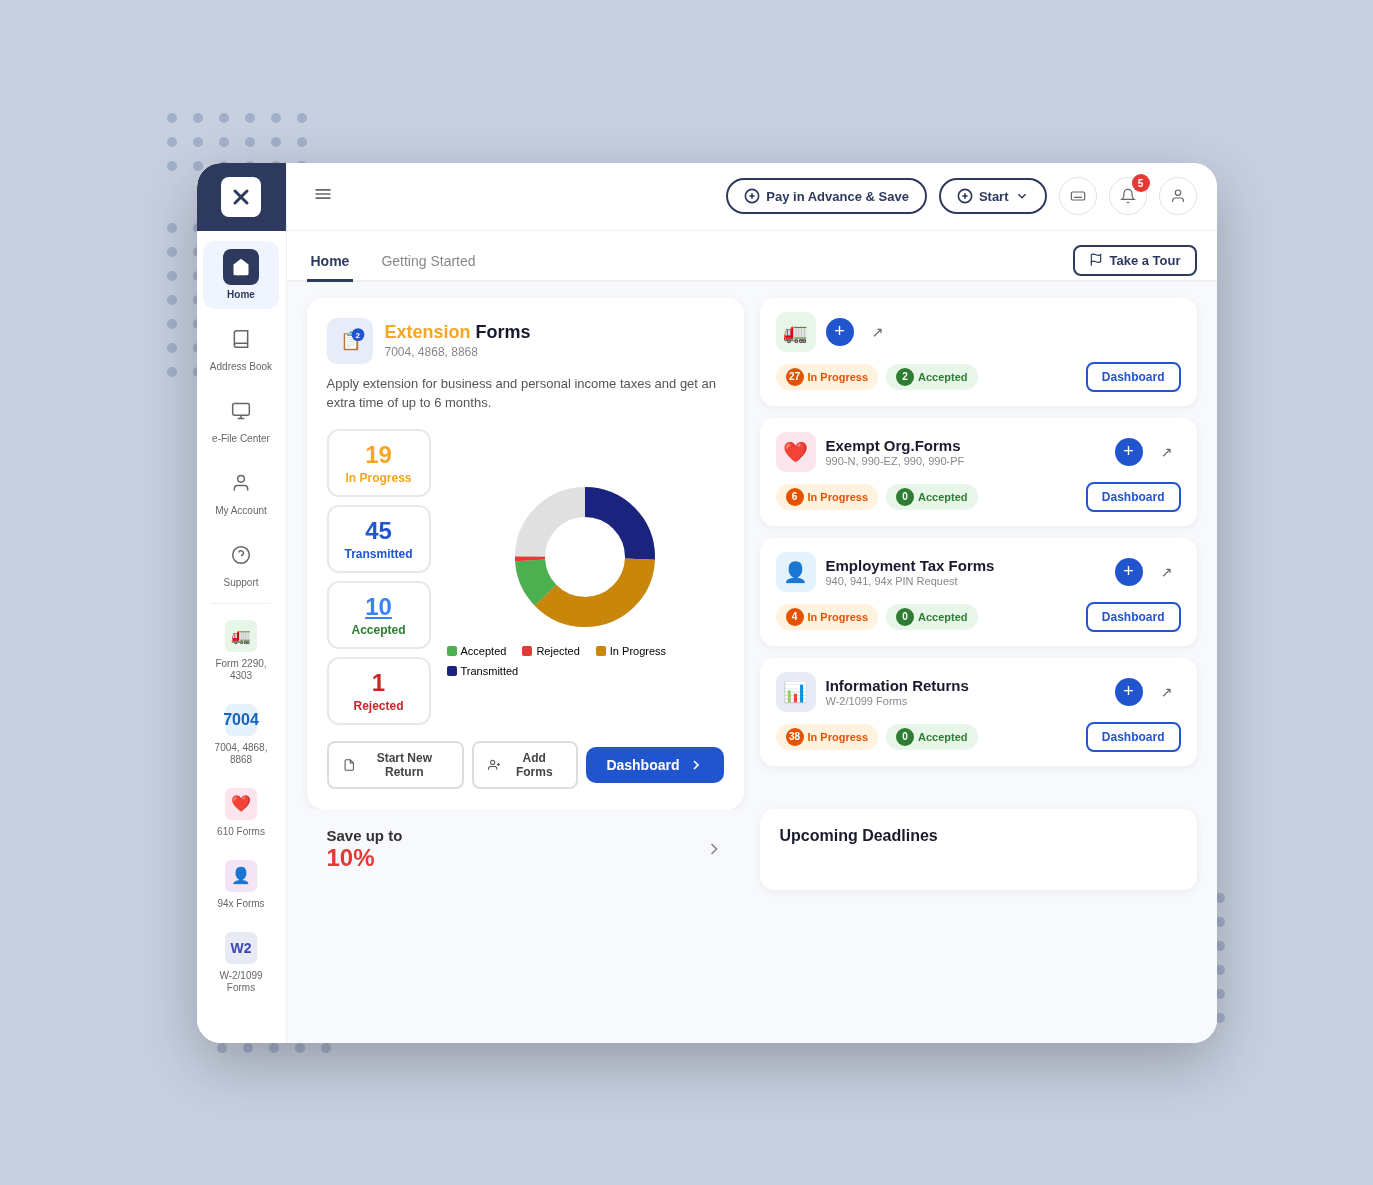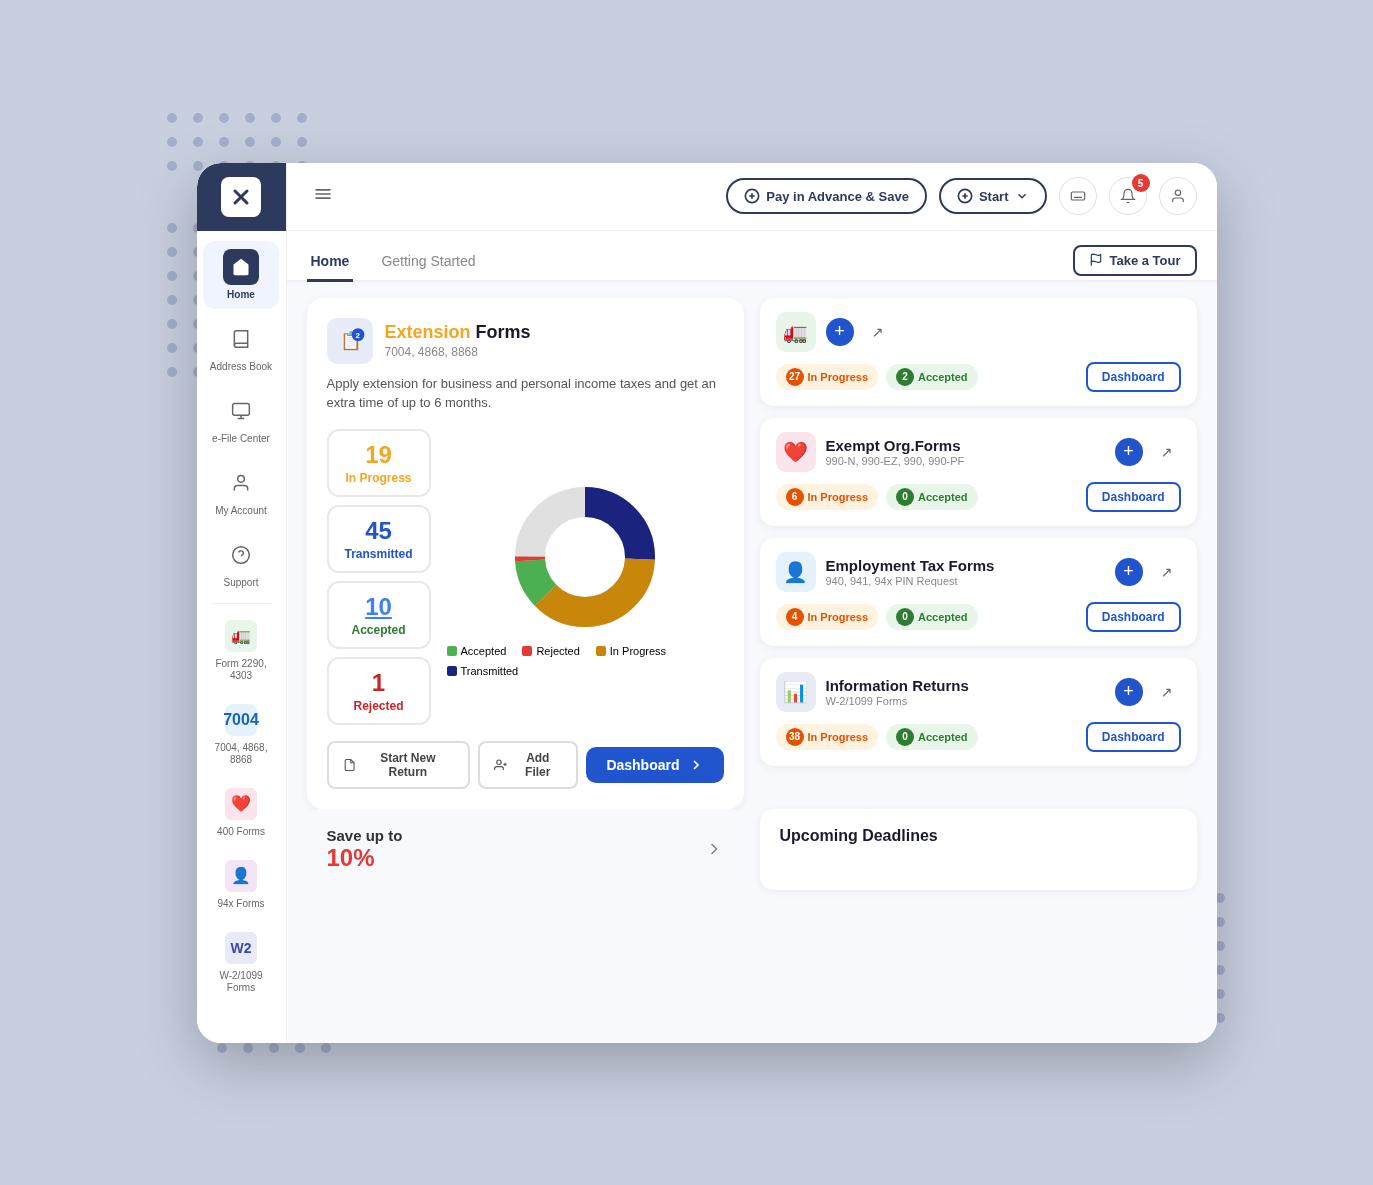--- a/index.html
+++ b/index.html
@@ -783,21 +783,21 @@
           <div class="icon-box">
             <div style="width:32px;height:32px;background:#e3f2fd;border-radius:8px;display:flex;align-items:center;justify-content:center;font-size:16px;font-weight:700;color:#1565c0;">7004</div>
           </div>
           <span class="item-label">7004, 4868, 8868</span>
         </div>
 
         <div class="sidebar-item">
           <div class="icon-box">
             <div style="width:32px;height:32px;background:#fce4ec;border-radius:6px;display:flex;align-items:center;justify-content:center;font-size:16px;">❤️</div>
           </div>
-          <span class="item-label">400 Forms</span>
+          <span class="item-label">610 Forms</span>
         </div>
 
         <div class="sidebar-item">
           <div class="icon-box">
             <div style="width:32px;height:32px;background:#f3e5f5;border-radius:6px;display:flex;align-items:center;justify-content:center;font-size:16px;">👤</div>
           </div>
           <span class="item-label">94x Forms</span>
         </div>
 
         <div class="sidebar-item">
@@ -968,21 +968,21 @@
                 </svg>
                 <span>Start New Return</span>
               </button>
               <button class="action-btn">
                 <svg width="14" height="14" viewBox="0 0 24 24" fill="none" stroke="#555" stroke-width="2">
                   <path d="M17 21v-2a4 4 0 00-4-4H5a4 4 0 00-4 4v2"></path>
                     <circle cx="9" cy="7" r="4"></circle>
                     <line x1="23" y1="11" x2="17" y2="11"></line>
                     <line x1="20" y1="8" x2="20" y2="14"></line>
                 </svg>
-                <span>Add Filer</span>
+                <span>Add Forms</span>
               </button>
               <button class="dashboard-btn-main">
                 <span>Dashboard</span>
                 <svg width="16" height="16" viewBox="0 0 24 24" fill="none" stroke="white" stroke-width="2.5">
                   <polyline points="9,18 15,12 9,6"></polyline>
                 </svg>
               </button>
             </div>
           </div>
 

